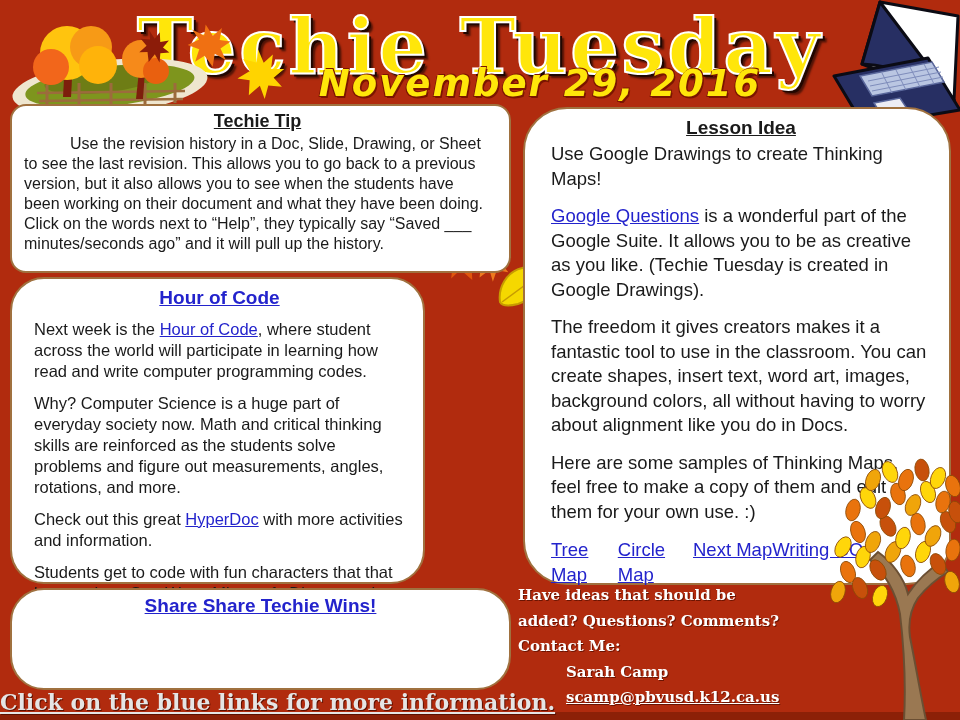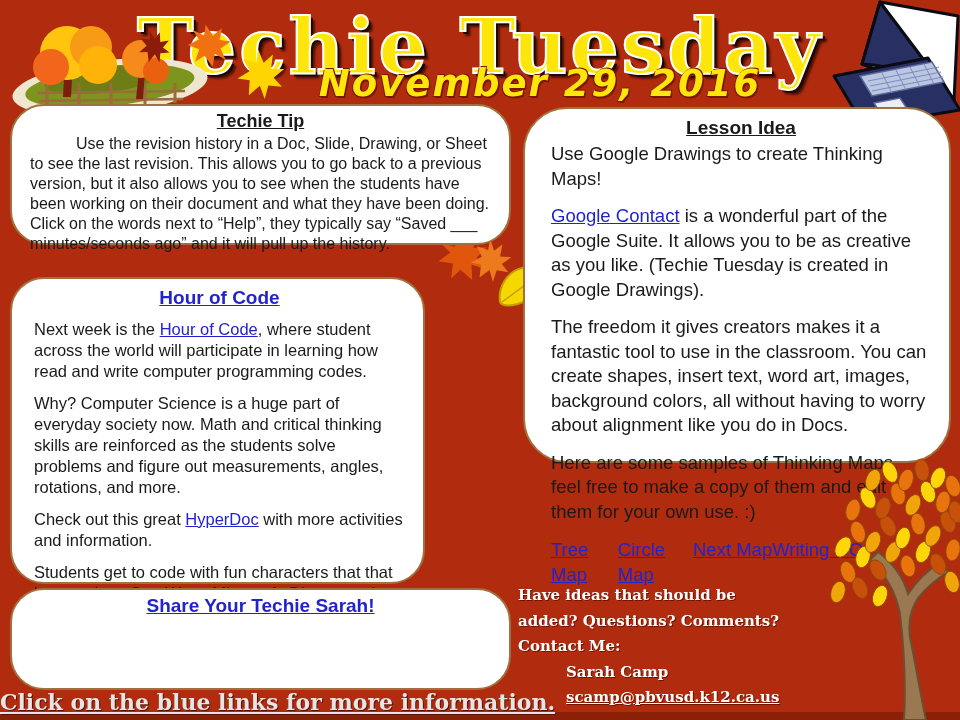--- a/index.html
+++ b/index.html
@@ -45,24 +45,24 @@
     background:#FFFFFF;
     border:2px solid #A0713F;
     border-radius:34px;
     color:#1A1A1A;
   }
   .card h2 {
     text-align:center;
     font-weight:bold;
     text-decoration:underline;
   }
-  .card-tip   { left:10px;  top:104px; width:501px; height:141px; padding:5px 18px 0 18px; }
+  .card-tip   { left:10px;  top:104px; width:501px; height:169px; padding:5px 18px 0 12px;border-radius:16px; }
   .card-hour  { left:10px;  top:277px; width:415px; height:307px; padding:8px 18px 0 22px; }
   .card-share { left:10px;  top:588px; width:501px; height:102px; padding:5px 16px 0 16px; }
-  .card-lesson{ left:523px; top:107px; width:428px; height:356px; border-radius:44px; padding:8px 18px 0 26px; }
+  .card-lesson{ left:523px; top:107px; width:428px; height:478px; border-radius:44px; padding:8px 18px 0 26px; }
 
   .card-tip h2   { font-size:18px; margin-bottom:2px; }
   .card-tip p    { font-size:16px; line-height:20px; text-indent:46px; }
   .card-hour h2  { font-size:19px; color:#2323CC; margin-bottom:10px; }
   .card-hour p   { font-size:16.5px; line-height:21px; margin-bottom:11px; }
   .card-share h2 { font-size:19px; color:#2323CC; margin-bottom:1px; }
   .card-share p  { font-size:16.5px; line-height:22px; text-align:center; }
   .card-lesson h2{ font-size:19px; margin-bottom:3px; }
   .card-lesson p { font-size:18.5px; line-height:24.5px; margin-bottom:13px; }
 
@@ -185,27 +185,27 @@
 
 <div class="card card-hour">
   <h2>Hour of Code</h2>
   <p><span>Next week is the </span><a class="link">Hour of Code</a><span>, where student across the world will participate in learning how read and write computer programming codes.</span></p>
   <p>Why? Computer Science is a huge part of everyday society now. Math and critical thinking skills are reinforced as the students solve problems and figure out measurements, angles, rotations, and more.</p>
   <p><span>Check out this great </span><a class="link">HyperDoc</a><span> with more activities and information.</span></p>
   <p>Students get to code with fun characters that that love such as Star Wars, Minecraft, Disney, and more!</p>
 </div>
 
 <div class="card card-share">
-  <h2>Share Your Techie Sarah!</h2>
+  <h2>Share Share Techie Wins!</h2>
 </div>
 
 <div class="card card-lesson">
   <h2>Lesson Idea</h2>
   <p>Use Google Drawings to create Thinking Maps!</p>
-  <p><a class="link">Google Contact</a><span> is a wonderful part of the Google Suite. It allows you to be as creative as you like. (Techie Tuesday is created in Google Drawings).</span></p>
+  <p><a class="link">Google Questions</a><span> is a wonderful part of the Google Suite. It allows you to be as creative as you like. (Techie Tuesday is created in Google Drawings).</span></p>
   <p>The freedom it gives creators makes it a fantastic tool to use in the classroom. You can create shapes, insert text, word art, images, background colors, all without having to worry about alignment like you do in Docs.</p>
   <p>Here are some samples of Thinking Maps, feel free to make a copy of them and edit them for your own use. :)</p>
   <div class="map-links">
     <div class="map-col map-col1">
       <a class="link">Tree Map</a>
       <a class="link">Circle Map</a>
     </div>
     <div class="map-col">
       <a class="link">Next Map</a>
       <a class="link">Writing GO</a>

